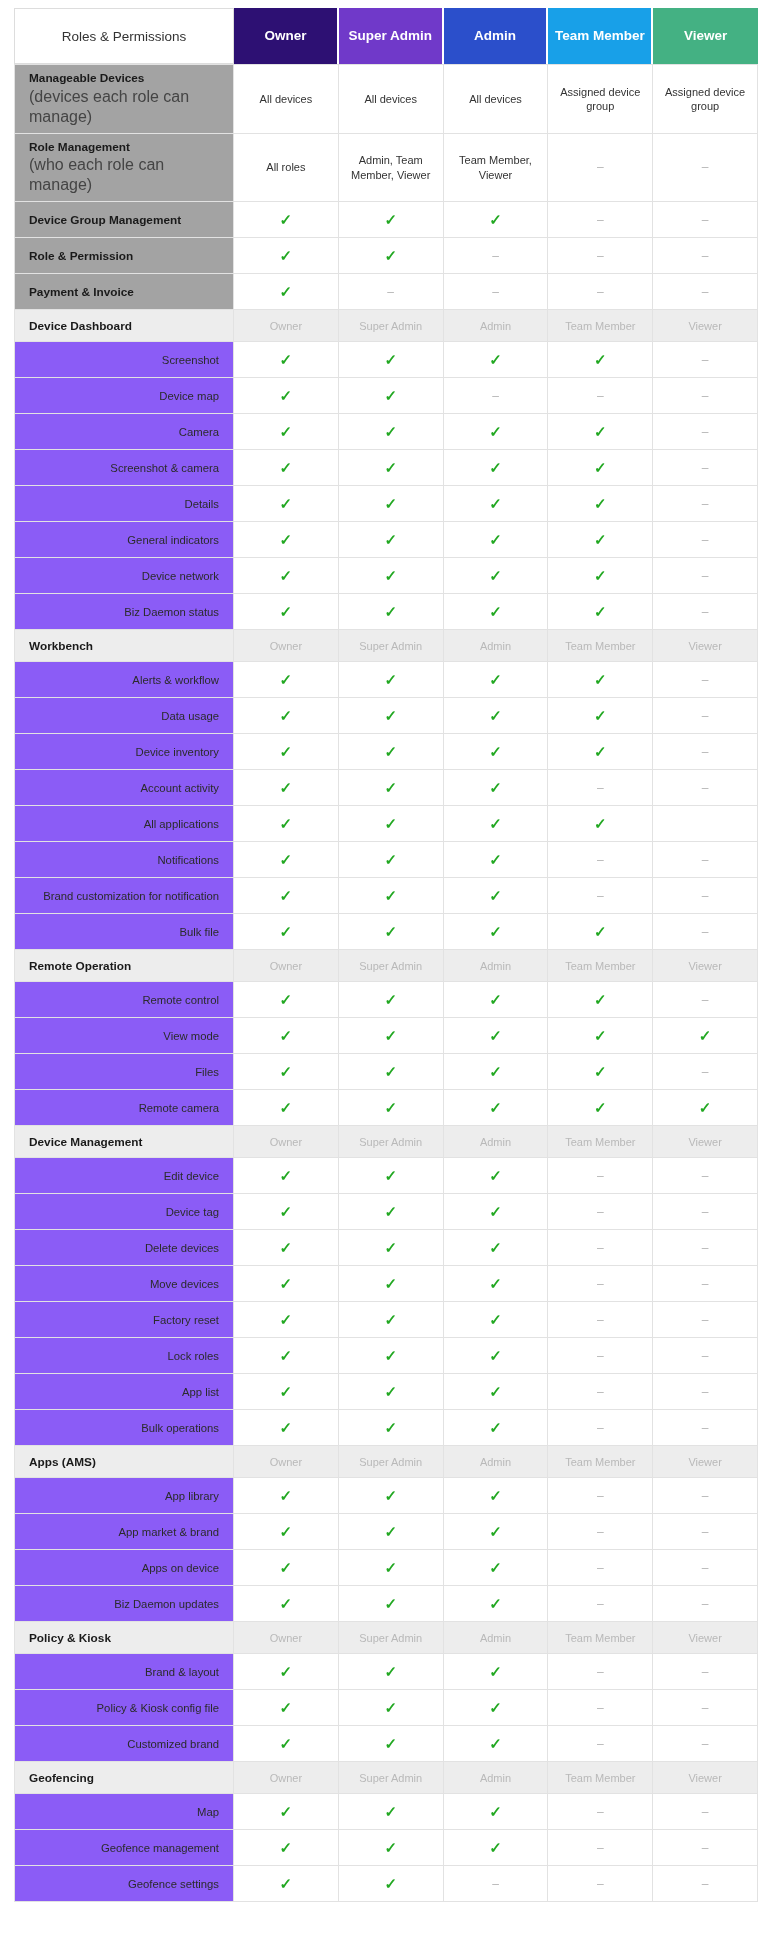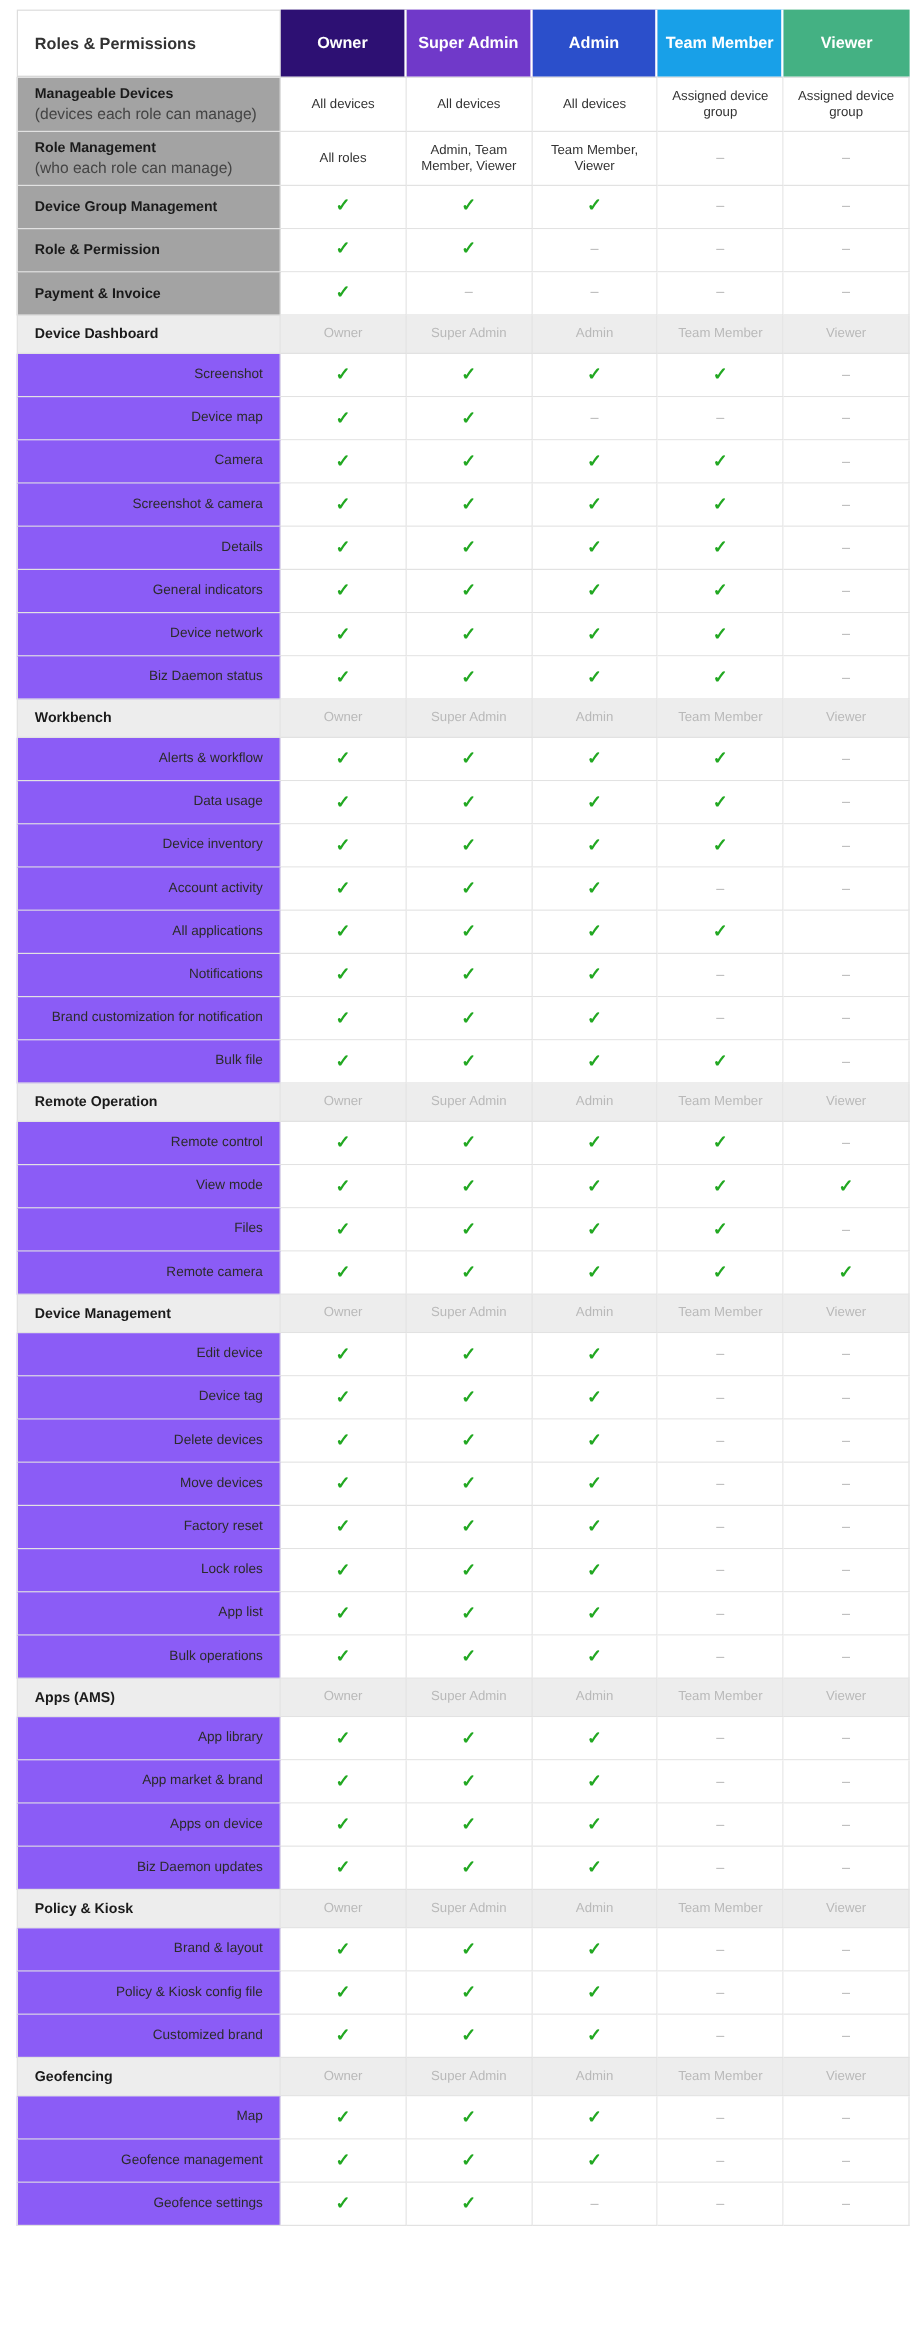--- a/index.html
+++ b/index.html
@@ -30,24 +30,24 @@
   
   thead th {
     padding: 0;
     vertical-align: middle;
     border: none;
   }
   .hdr-title {
     height: 56px;
     background: #ffffff;
     border: 1px solid #dddddd;
-    text-align: left;
+    text-align: center;
     padding: 5px 14px;
     font-size: 13.5px;
-    font-weight: 700;
+    font-weight: 400;
     color: #333333;
     vertical-align: middle;
   }
   .hdr-role {
     height: 56px;
     color: #ffffff;
     font-size: 13.5px;
     font-weight: 700;
     text-align: center;
     vertical-align: middle;
@@ -78,21 +78,21 @@
   
   tr.toprow td.feature {
     background: #a3a3a3;
     font-weight: 700;
     font-size: 11.8px;
     color: #1a1a1a;
   }
   tr.toprow td.feature .sub {
     display: block;
     font-weight: 400;
-    font-size: 13px;
+    font-size: 16px;
     color: #444444;
     margin-top: 1px;
   }
   tr.toprow td.val {
     font-size: 11px;
     color: #333333;
     line-height: 1.3;
   }
 
   

